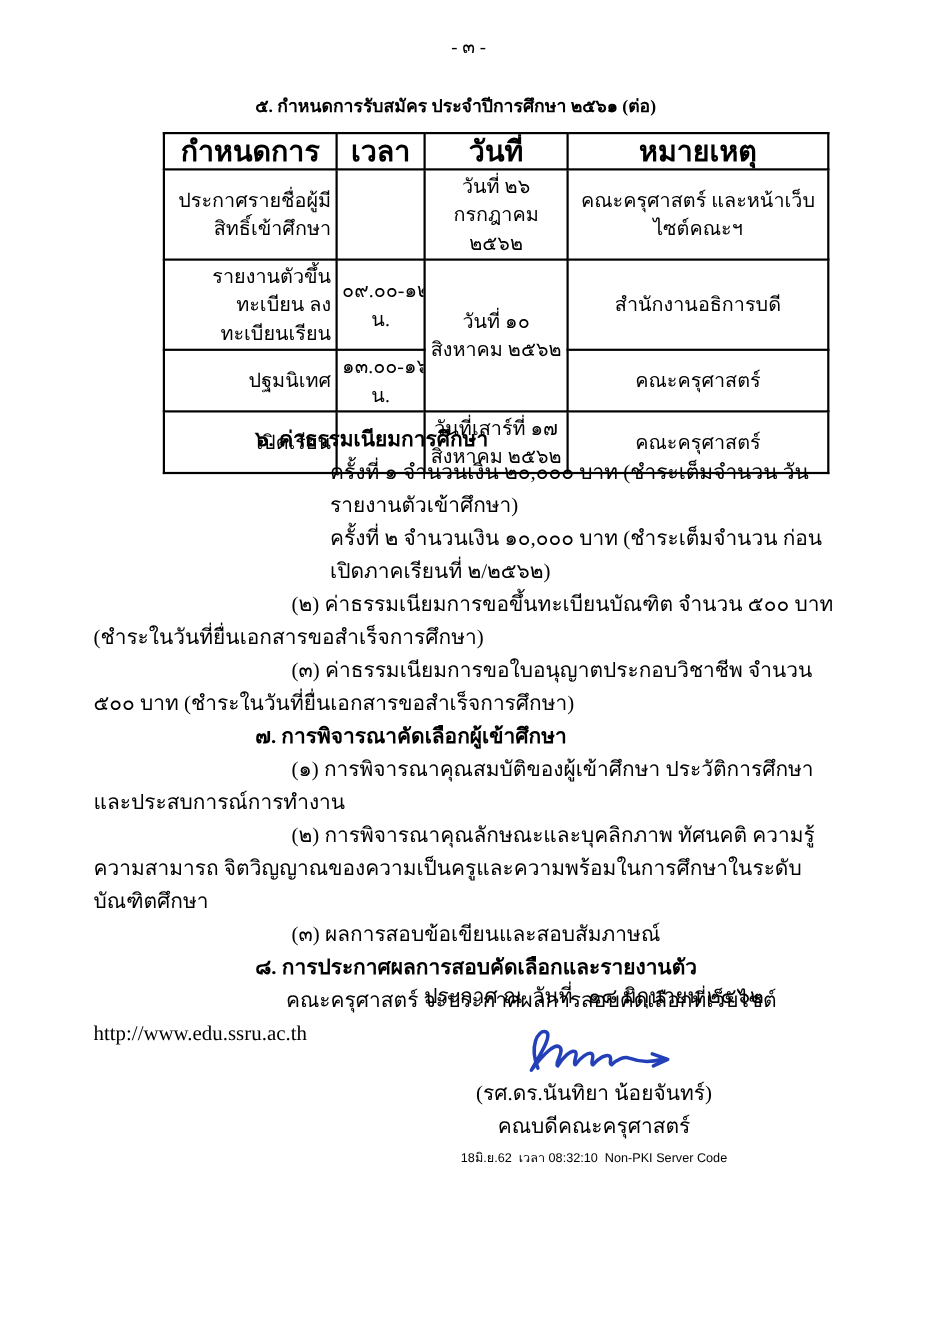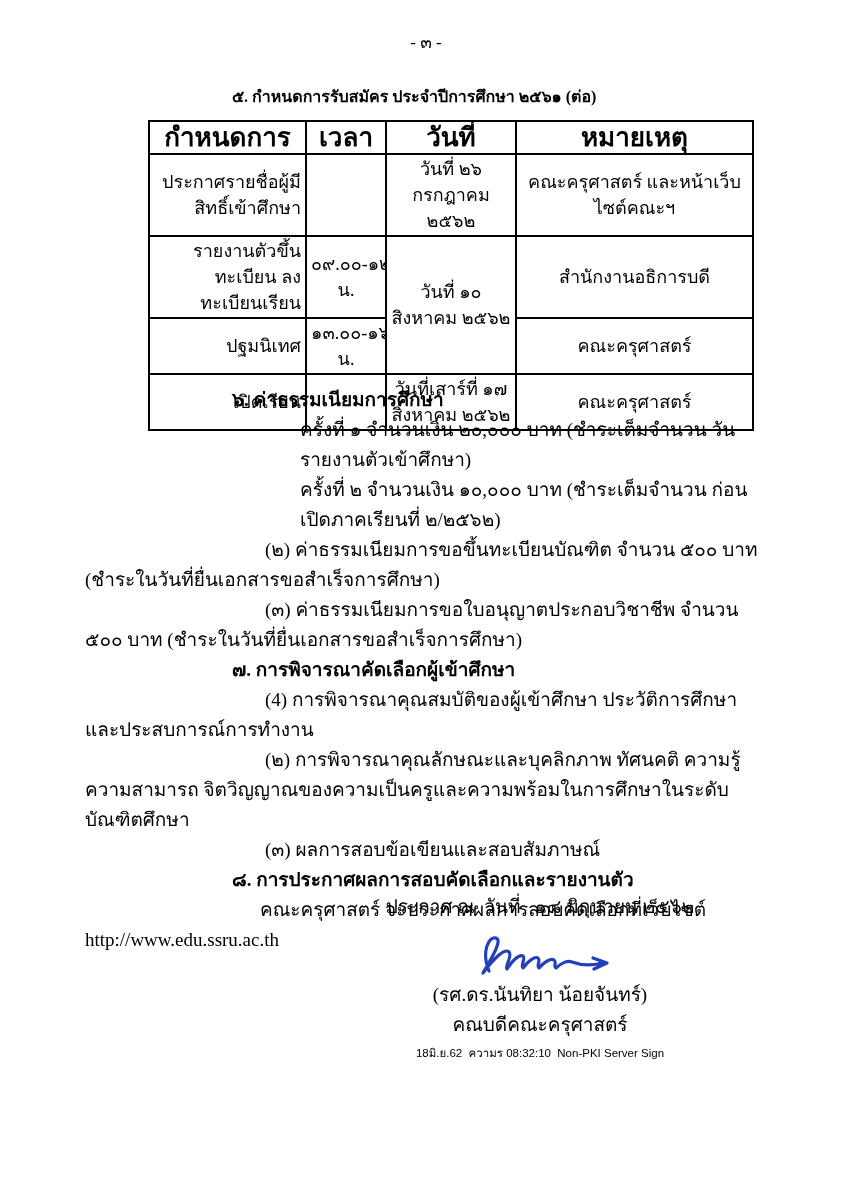--- a/index.html
+++ b/index.html
@@ -110,28 +110,28 @@
 </tbody>
   </table>
 
 <div class="bodytext">
   <p class="sec-heading">๖. ค่าธรรมเนียมการศึกษา</p>
   <p class="indent-sub">ครั้งที่ ๑ จำนวนเงิน ๒๐,๐๐๐ บาท (ชำระเต็มจำนวน วันรายงานตัวเข้าศึกษา)</p>
   <p class="indent-sub">ครั้งที่ ๒ จำนวนเงิน ๑๐,๐๐๐ บาท (ชำระเต็มจำนวน ก่อนเปิดภาคเรียนที่ ๒/๒๕๖๒)</p>
   <p class="indent-item">(๒) ค่าธรรมเนียมการขอขึ้นทะเบียนบัณฑิต จำนวน ๕๐๐ บาท (ชำระในวันที่ยื่นเอกสารขอสำเร็จการศึกษา)</p>
   <p class="indent-item">(๓) ค่าธรรมเนียมการขอใบอนุญาตประกอบวิชาชีพ จำนวน ๕๐๐ บาท (ชำระในวันที่ยื่นเอกสารขอสำเร็จการศึกษา)</p>
   <p class="sec-heading">๗. การพิจารณาคัดเลือกผู้เข้าศึกษา</p>
-  <p class="indent-item">(4) การพิจารณาคุณสมบัติของผู้เข้าศึกษา ประวัติการศึกษาและประสบการณ์การทำงาน</p>
+  <p class="indent-item">(๑) การพิจารณาคุณสมบัติของผู้เข้าศึกษา ประวัติการศึกษาและประสบการณ์การทำงาน</p>
   <p class="indent-item">(๒) การพิจารณาคุณลักษณะและบุคลิกภาพ ทัศนคติ ความรู้ ความสามารถ จิตวิญญาณของความเป็นครูและความพร้อมในการศึกษาในระดับบัณฑิตศึกษา</p>
   <p class="indent-item">(๓) ผลการสอบข้อเขียนและสอบสัมภาษณ์</p>
   <p class="sec-heading">๘. การประกาศผลการสอบคัดเลือกและรายงานตัว</p>
   <p class="indent-body">คณะครุศาสตร์ จะประกาศผลการสอบคัดเลือกที่เว็บไซต์ http://www.edu.ssru.ac.th</p>
 </div>
 
 <div class="footer">
   <div class="announce-line">ประกาศ ณ  วันที่   ๑๘ มิถุนายน ๒๕๖๒</div>
   <svg class="signature-svg" width="170" height="48" viewBox="0 0 170 48">
     <path d="M34,40 C26,20 34,5 41,7 C48,9 36,28 28,42 C40,26 50,17 54,21 C58,25 49,36 52,38 C57,30 64,23 68,25 C71,27 65,36 68,37 C73,30 80,25 83,27 C86,29 81,36 84,37 C89,31 96,27 99,29 C102,31 98,36 101,37 C106,32 113,29 117,31 C125,34 136,35 147,32 M138,27 L152,32 L139,38" fill="none" stroke="#2340b8" stroke-width="3.2" stroke-linecap="round" stroke-linejoin="round"></path>
   </svg>
   <div class="signer-name">(รศ.ดร.นันทิยา น้อยจันทร์)</div>
   <div class="signer-title">คณบดีคณะครุศาสตร์</div>
-  <div class="stamp-line">18มิ.ย.62  ความร 08:32:10  Non-PKI Server Sign</div>
+  <div class="stamp-line">18มิ.ย.62  เวลา 08:32:10  Non-PKI Server Code</div>
 </div>
 
 </body></html>

